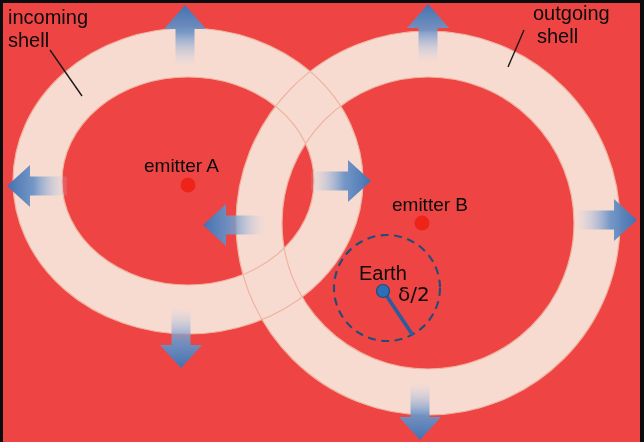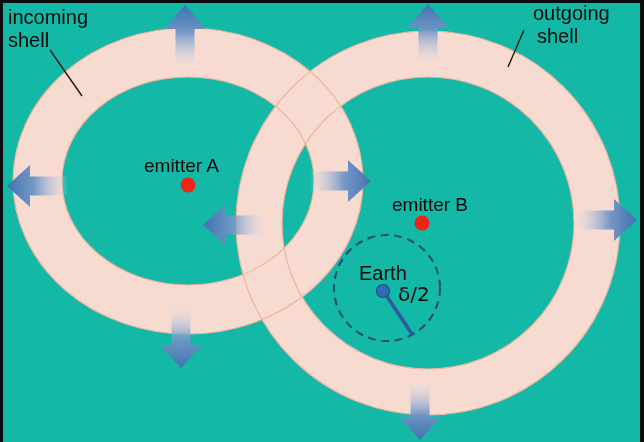--- a/index.html
+++ b/index.html
@@ -1,20 +1,20 @@
 <!DOCTYPE html>
 <html><head>
 <meta charset="utf-8">
 <style>
   html,body{margin:0;padding:0;background:#ffffff;}
   #frame{
     position:relative;
     width:644px;height:442px;
     box-sizing:border-box;
-    background:#14b8a6;
+    background:#ef4444;
     border-top:3px solid #0c0c0e;
     border-left:3px solid #0c0c0e;
     border-right:4px solid #0c0c0e;
     overflow:hidden;
     font-family:"Liberation Sans", sans-serif;
   }
   svg{display:block;}
   text{
     font-family:"Liberation Sans","DejaVu Sans",sans-serif;
     fill:#0a0a0a;

